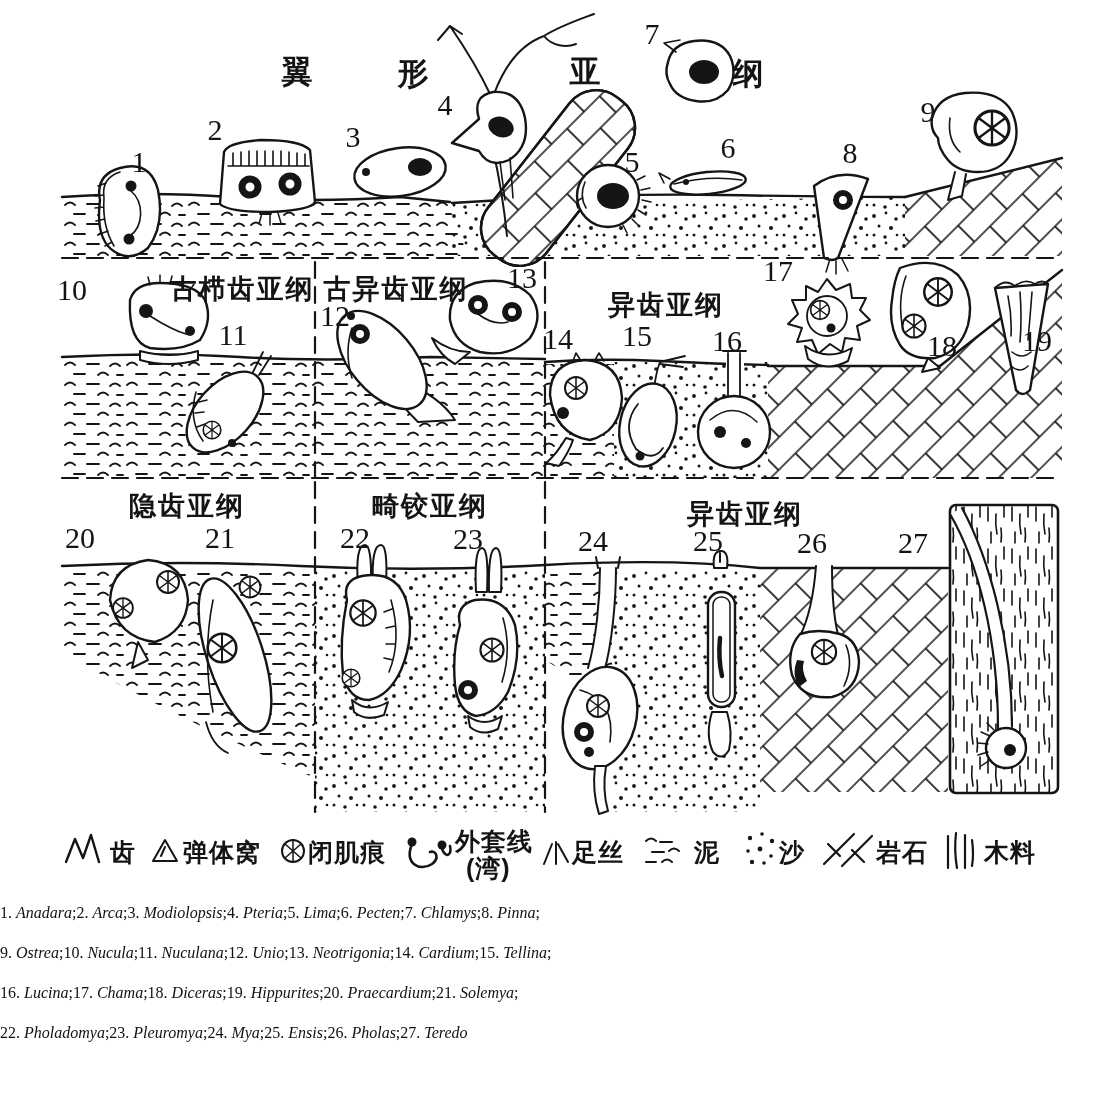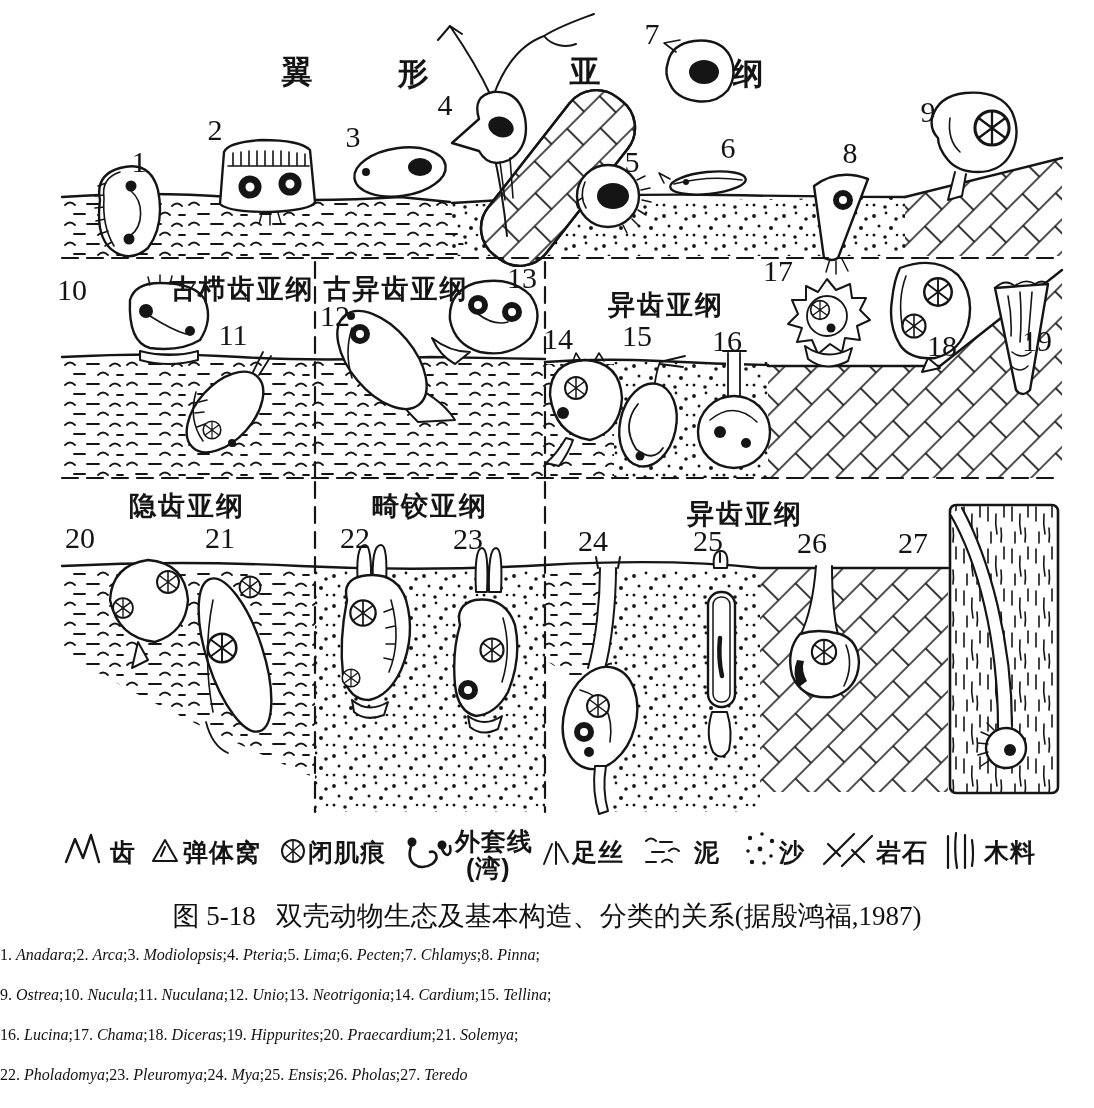--- a/index.html
+++ b/index.html
@@ -411,23 +411,20 @@
       <text class="cn-legend" x="466" y="877">(湾)</text>
       <text class="cn-legend" x="572" y="861">足丝</text>
       <text class="cn-legend" x="694" y="861">泥</text>
       <text class="cn-legend" x="779" y="861">沙</text>
       <text class="cn-legend" x="876" y="861">岩石</text>
       <text class="cn-legend" x="984" y="861">木料</text>
     </g>
   </g>
 </svg>
 
-<div class="caption">
-  <span class="fig-no">图 5-18</span><span>双壳动物生态及基本构造、分类的关系(据殷鸿福,1987)</span>
-</div>
 
 <div id="species-list">
       <div class="species-line"><span class="sp-no">1. </span><span class="sp-name">Anadara</span><span class="sp-no">;</span><span class="sp-no">2. </span><span class="sp-name">Arca</span><span class="sp-no">;</span><span class="sp-no">3. </span><span class="sp-name">Modiolopsis</span><span class="sp-no">;</span><span class="sp-no">4. </span><span class="sp-name">Pteria</span><span class="sp-no">;</span><span class="sp-no">5. </span><span class="sp-name">Lima</span><span class="sp-no">;</span><span class="sp-no">6. </span><span class="sp-name">Pecten</span><span class="sp-no">;</span><span class="sp-no">7. </span><span class="sp-name">Chlamys</span><span class="sp-no">;</span><span class="sp-no">8. </span><span class="sp-name">Pinna</span><span class="sp-no">;</span></div>
       <div class="species-line"><span class="sp-no">9. </span><span class="sp-name">Ostrea</span><span class="sp-no">;</span><span class="sp-no">10. </span><span class="sp-name">Nucula</span><span class="sp-no">;</span><span class="sp-no">11. </span><span class="sp-name">Nuculana</span><span class="sp-no">;</span><span class="sp-no">12. </span><span class="sp-name">Unio</span><span class="sp-no">;</span><span class="sp-no">13. </span><span class="sp-name">Neotrigonia</span><span class="sp-no">;</span><span class="sp-no">14. </span><span class="sp-name">Cardium</span><span class="sp-no">;</span><span class="sp-no">15. </span><span class="sp-name">Tellina</span><span class="sp-no">;</span></div>
       <div class="species-line"><span class="sp-no">16. </span><span class="sp-name">Lucina</span><span class="sp-no">;</span><span class="sp-no">17. </span><span class="sp-name">Chama</span><span class="sp-no">;</span><span class="sp-no">18. </span><span class="sp-name">Diceras</span><span class="sp-no">;</span><span class="sp-no">19. </span><span class="sp-name">Hippurites</span><span class="sp-no">;</span><span class="sp-no">20. </span><span class="sp-name">Praecardium</span><span class="sp-no">;</span><span class="sp-no">21. </span><span class="sp-name">Solemya</span><span class="sp-no">;</span></div>
       <div class="species-line"><span class="sp-no">22. </span><span class="sp-name">Pholadomya</span><span class="sp-no">;</span><span class="sp-no">23. </span><span class="sp-name">Pleuromya</span><span class="sp-no">;</span><span class="sp-no">24. </span><span class="sp-name">Mya</span><span class="sp-no">;</span><span class="sp-no">25. </span><span class="sp-name">Ensis</span><span class="sp-no">;</span><span class="sp-no">26. </span><span class="sp-name">Pholas</span><span class="sp-no">;</span><span class="sp-no">27. </span><span class="sp-name">Teredo</span></div>
     </div>
 
 </div>
 

